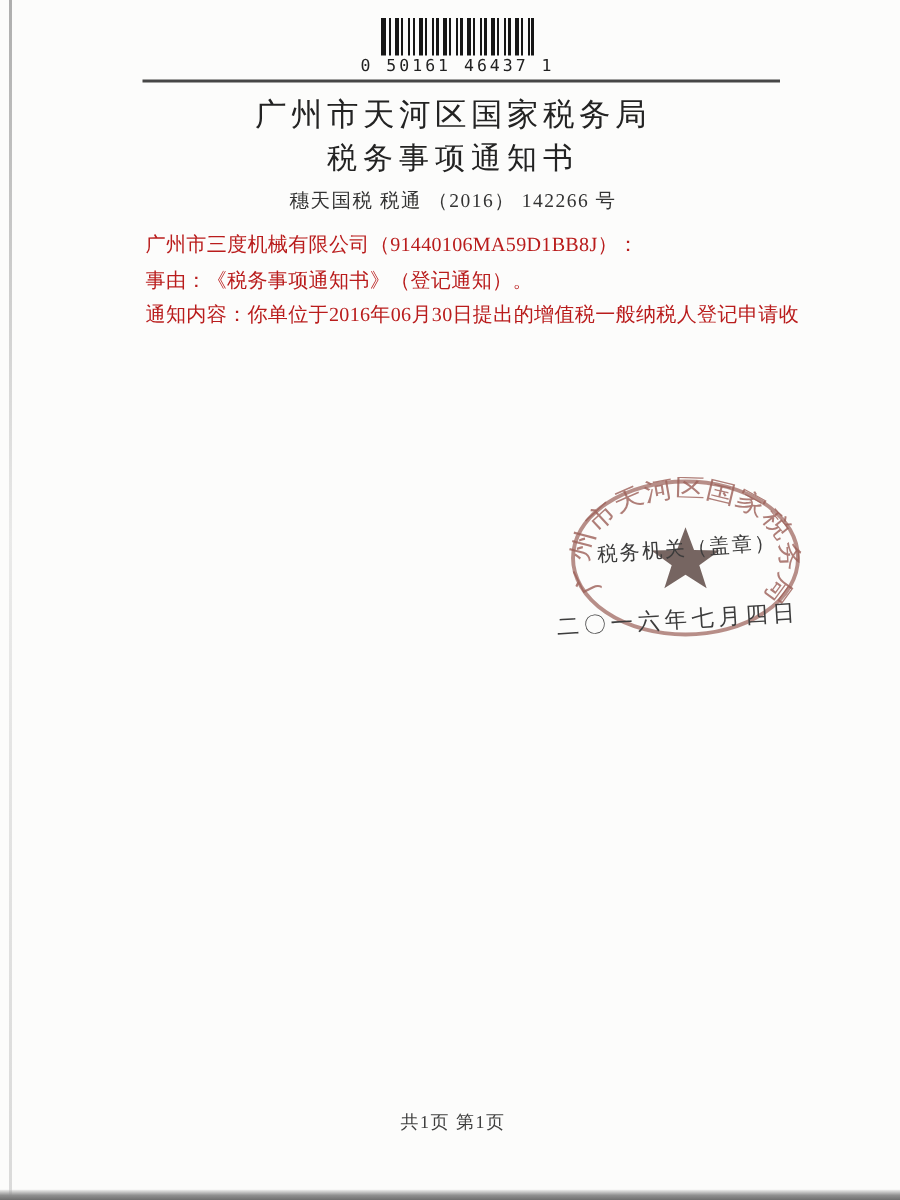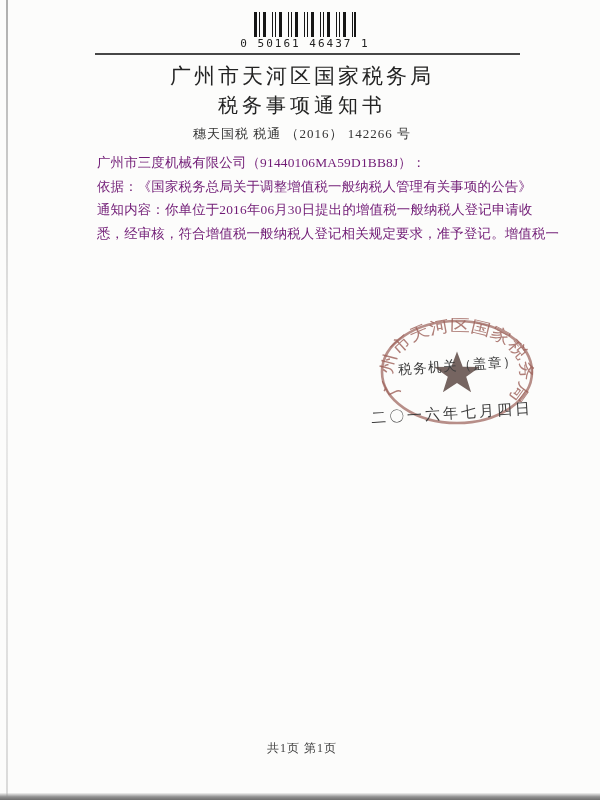--- a/index.html
+++ b/index.html
@@ -52,21 +52,21 @@
     position: absolute; left: 0; top: 92px; width: 604px; text-align: center;
     font-size: 20px; letter-spacing: 4px; color: #232323;
   }
   .doc-number {
     position: absolute; left: 0; top: 125px; width: 604px; text-align: center;
     font-size: 13px; letter-spacing: 1px; color: #333;
   }
 
   .body-block { position: absolute; left: 97px; top: 151px; width: 440px; }
   .body-line {
-    font-size: 13.4px; line-height: 23.5px; color: #701a75;
+    font-size: 13.4px; line-height: 23.5px; color: #b91c1c;
     letter-spacing: 0.2px; white-space: nowrap;
   }
 
   
   .seal-svg { position: absolute; left: 379px; top: 318px; }
   .seal-label {
     position: absolute; left: 398px; top: 357px;
     font-size: 13.5px; color: #3b3b3b; letter-spacing: 1.5px;
     transform: rotate(-4deg); white-space: nowrap;
   }
@@ -94,23 +94,22 @@
   </div>
 
   <div class="top-rule"></div>
 
   <div class="title-issuer">广州市天河区国家税务局</div>
   <div class="title-doc">税务事项通知书</div>
   <div class="doc-number">穗天国税 税通 （2016） 142266 号</div>
 
   <div class="body-block">
     <div class="body-line">广州市三度机械有限公司（91440106MA59D1BB8J）：</div>
-    <div class="body-line">依据：《国家税务总局关于调整增值税一般纳税人管理有关事项的公告》</div>
+    <div class="body-line">事由：《税务事项通知书》（登记通知）。</div>
     <div class="body-line">通知内容：你单位于2016年06月30日提出的增值税一般纳税人登记申请收</div>
-    <div class="body-line">悉，经审核，符合增值税一般纳税人登记相关规定要求，准予登记。增值税一</div>
   </div>
 
   <svg class="seal-svg" width="160" height="112" viewBox="0 0 160 112">
     <defs>
       <path id="sealArc" d="M 22.6,74.5 A 64,41 0 1 1 133.4,74.5" fill="none"></path>
     </defs>
     <ellipse cx="78" cy="54" rx="75" ry="51" fill="none" stroke="rgba(160,105,98,0.75)" stroke-width="2.6"></ellipse>
     <text font-size="16.5" fill="rgba(158,98,90,0.82)" font-family="Liberation Serif, DejaVu Serif, serif">
       <textPath href="#sealArc" startOffset="0" textLength="218" lengthAdjust="spacingAndGlyphs">广州市天河区国家税务局</textPath>
     </text>

